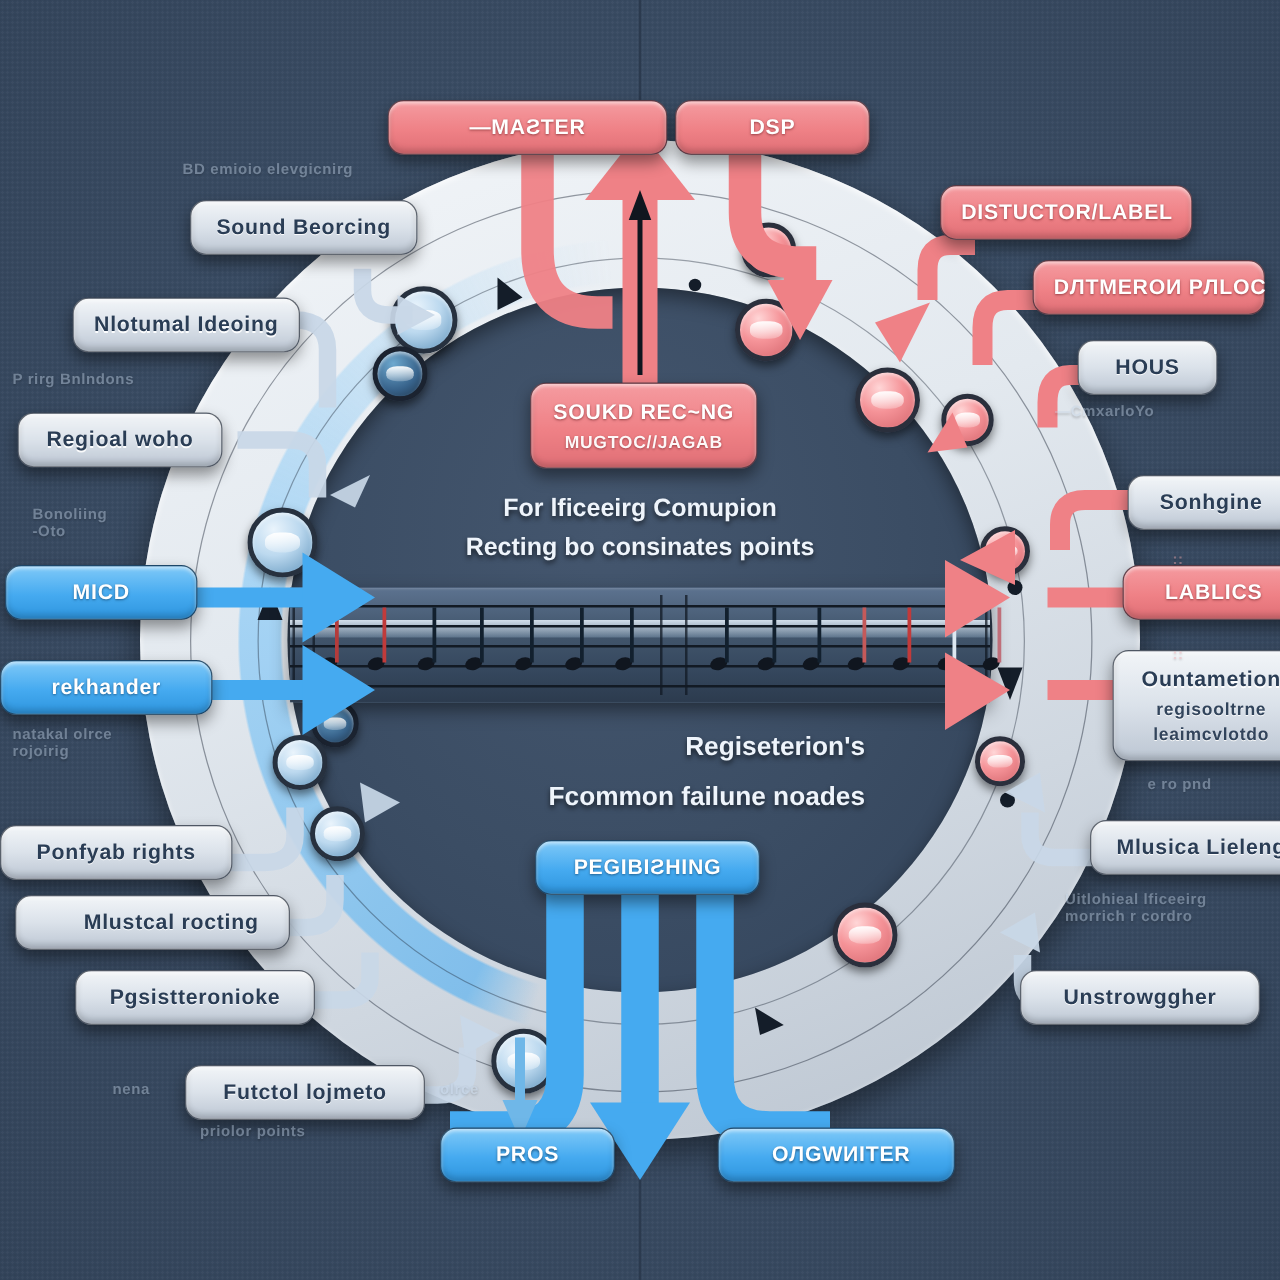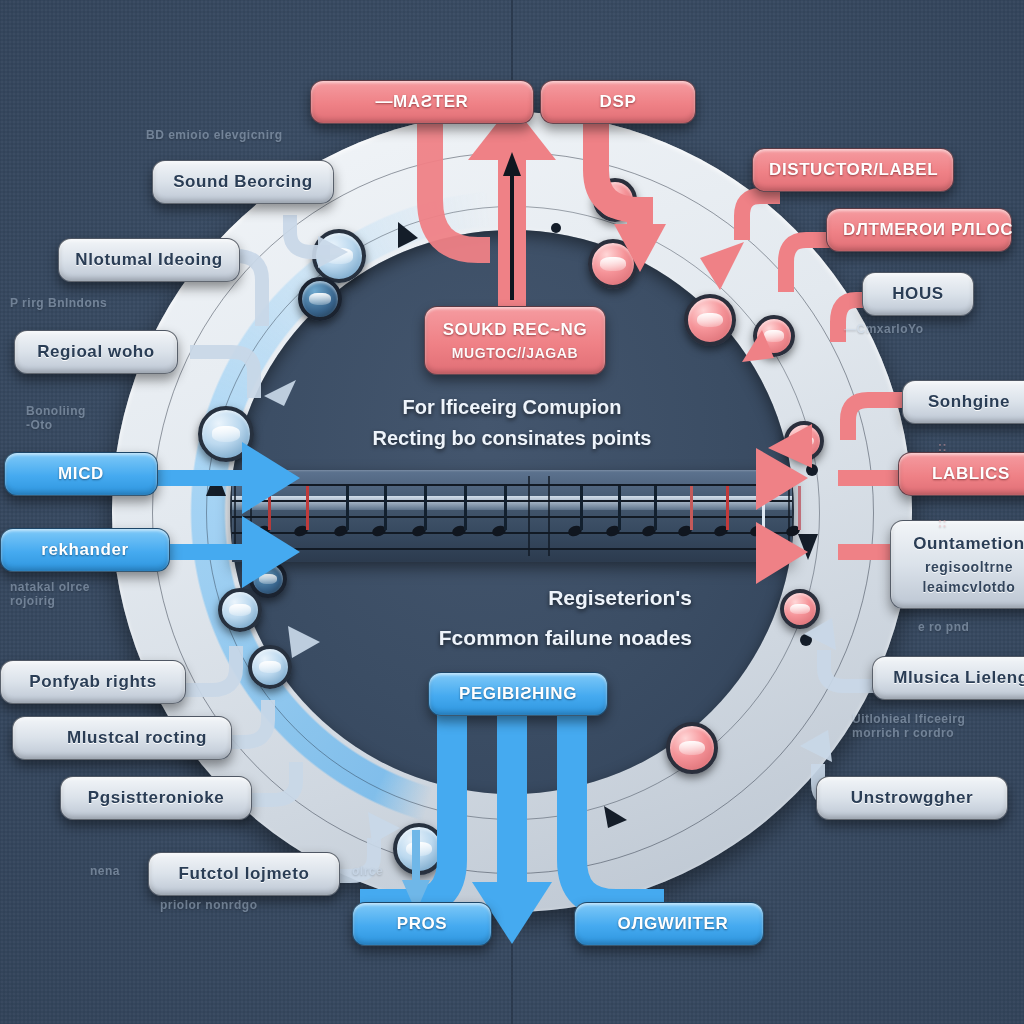--- a/index.html
+++ b/index.html
@@ -393,21 +393,21 @@
       <div class="chip blue" style="left: 4px; top: 452px; width: 120px;"><span>MICD</span></div>
       <div class="ghost sm" style="left: 26px; top: 404px; white-space: pre;">Bonoliing
 -Oto</div>
       <div class="chip blue" style="left: 0px; top: 528px; width: 136px;"><span>rekhander</span></div>
       <div class="ghost sm" style="left: 10px; top: 580px; white-space: pre;">natakal olrce
 rojoirig</div>
       <div class="chip silver" style="left: 0px; top: 660px; width: 152px;"><span>Ponfyab rights</span></div>
       <div class="chip silver" style="left: 12px; top: 716px; width: 156px; padding-left: 46px;"><span>Mlustcal rocting</span></div>
       <div class="chip silver" style="left: 60px; top: 776px; width: 158px;"><span>Pgsistteronioke</span></div>
       <div class="chip silver" style="left: 148px; top: 852px; width: 158px;"><span>Futctol lojmeto</span></div>
-      <div class="ghost sm" style="left: 160px; top: 898px; white-space: pre;">priolor nonrdgo</div>
+      <div class="ghost sm" style="left: 160px; top: 898px; white-space: pre;">priolor points</div>
       <div class="ghost sm" style="left: 90px; top: 864px; white-space: pre;">nena</div>
       <div class="ghost sm" style="left: 352px; top: 864px; white-space: pre;">olrce</div>
     </div>
 
   <svg class="links" viewBox="0 0 1024 1024">
     <g stroke="#ef8186" stroke-width="16" fill="none">
       <path d="M780,196 L760,196 Q742,196 742,216 L742,240"></path>
       <path d="M840,240 L806,240 Q786,240 786,262 L786,292"></path>
       <path d="M876,300 L856,300 Q838,300 838,322 L838,342"></path>
       <path d="M918,400 L868,400 Q848,400 848,420 L848,440"></path>

